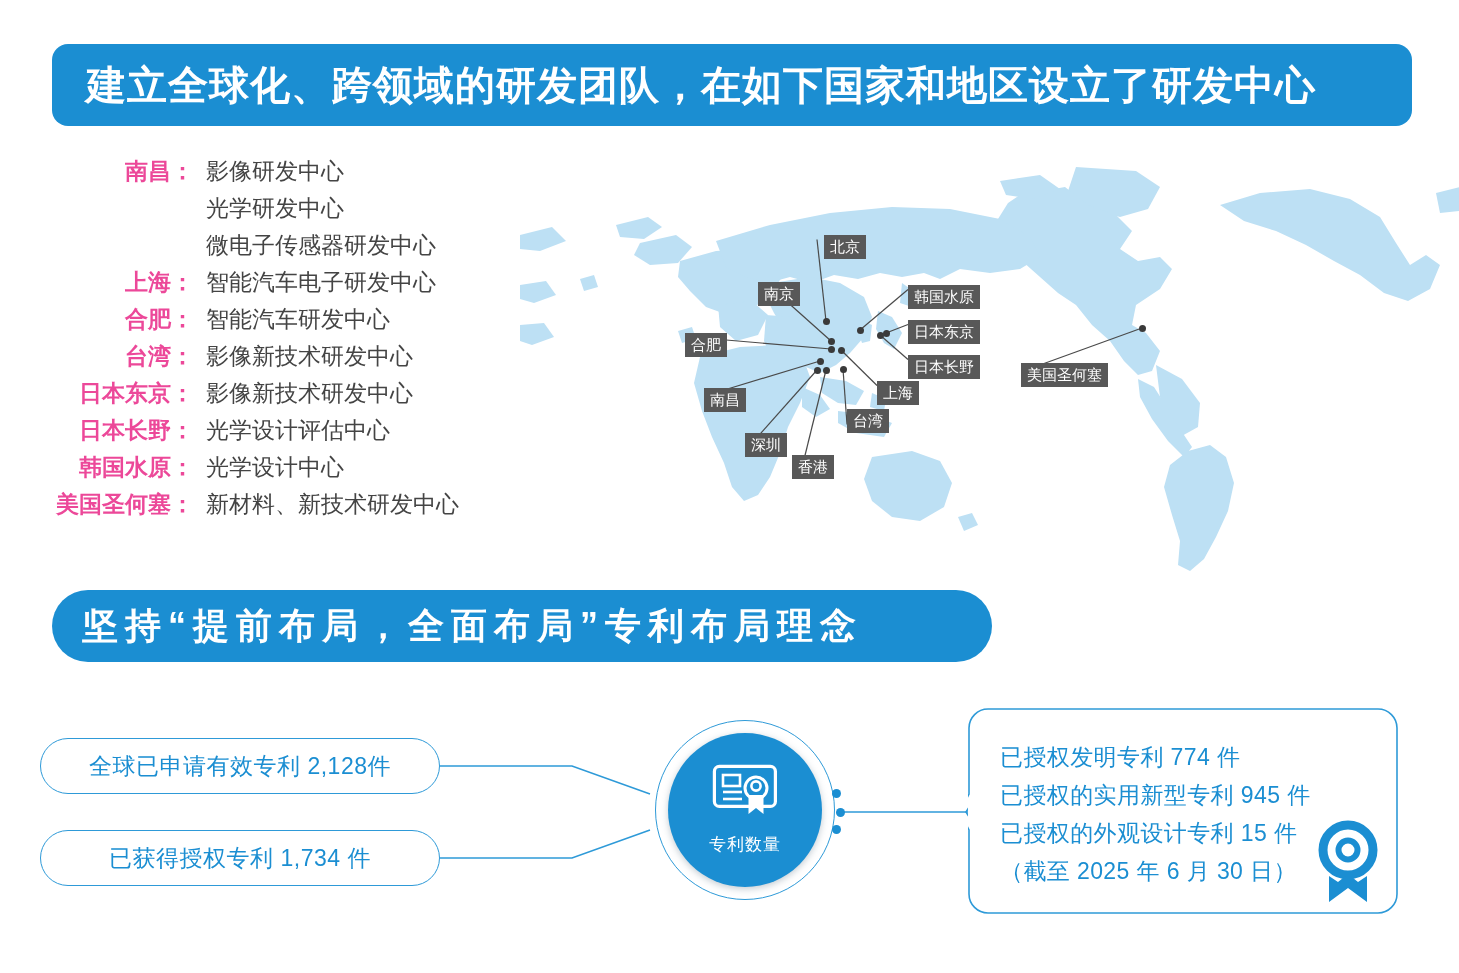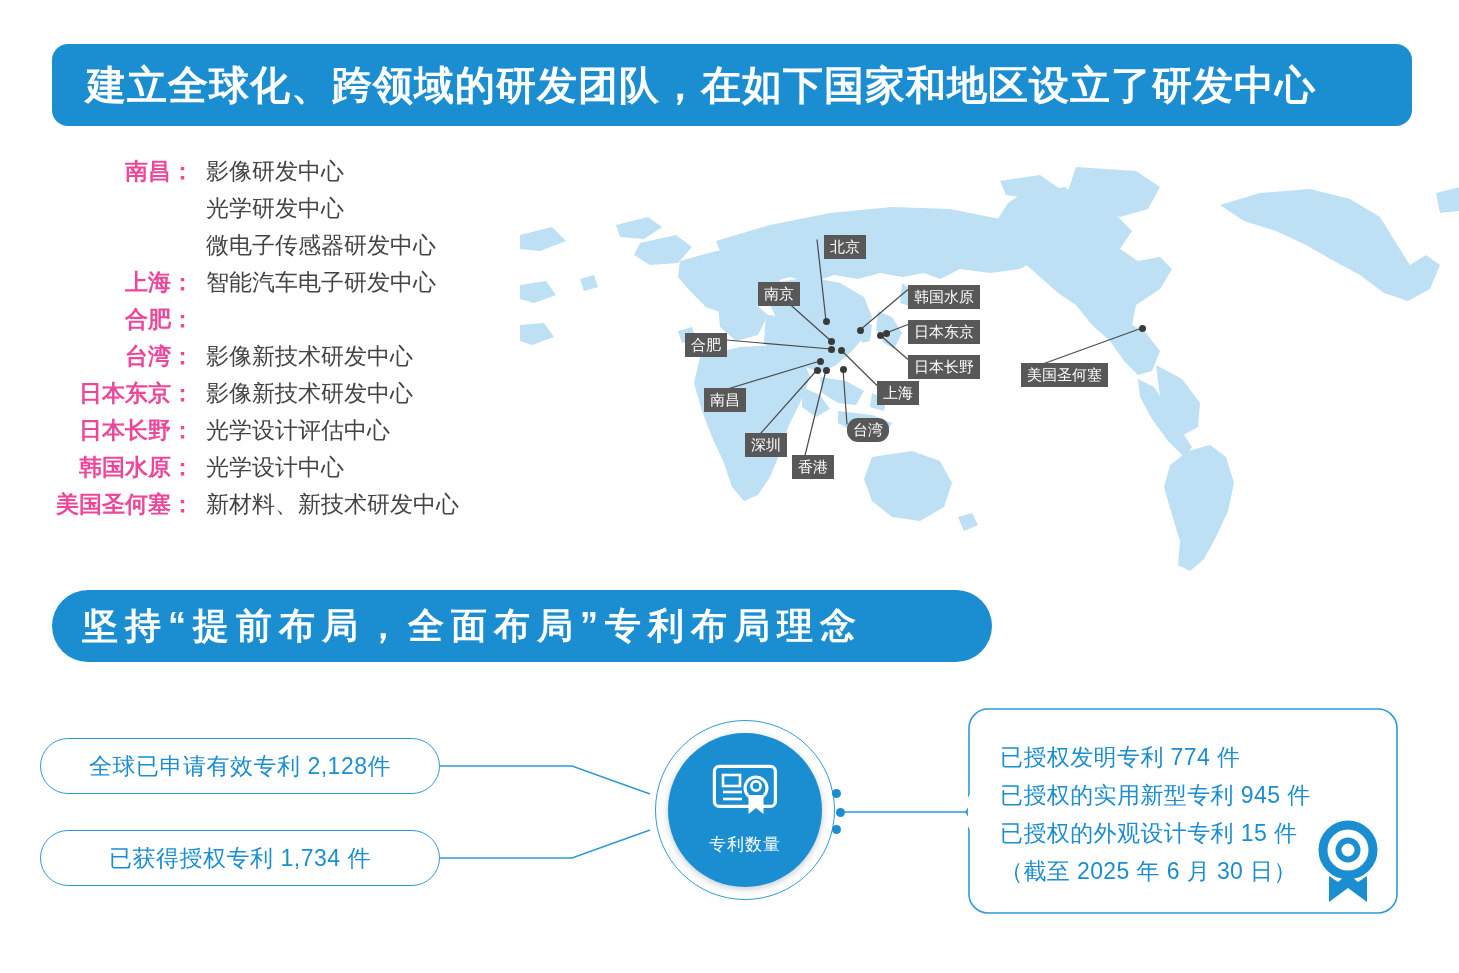--- a/index.html
+++ b/index.html
@@ -151,20 +151,21 @@
       <div class="rd-row">
         <span class="rd-city"></span>
         <span class="rd-name">微电子传感器研发中心</span>
       </div>
       <div class="rd-row">
         <span class="rd-city">上海：</span>
         <span class="rd-name">智能汽车电子研发中心</span>
       </div>
       <div class="rd-row">
         <span class="rd-city">合肥：</span>
+        <span class="rd-name">智能汽车研发中心</span>
       </div>
       <div class="rd-row">
         <span class="rd-city">台湾：</span>
         <span class="rd-name">影像新技术研发中心</span>
       </div>
       <div class="rd-row">
         <span class="rd-city">日本东京：</span>
         <span class="rd-name">影像新技术研发中心</span>
       </div>
       <div class="rd-row">
@@ -266,21 +267,21 @@
       <div class="map-label" style="left: 238px; top: 117px;">南京</div>
       <div class="map-dot" style="left: 308px; top: 173px;"></div>
       <div class="map-label" style="left: 165px; top: 168px;">合肥</div>
       <div class="map-dot" style="left: 308px; top: 181px;"></div>
       <div class="map-label" style="left: 184px; top: 223px;">南昌</div>
       <div class="map-dot" style="left: 297px; top: 193px;"></div>
       <div class="map-label" style="left: 225px; top: 268px;">深圳</div>
       <div class="map-dot" style="left: 294px; top: 202px;"></div>
       <div class="map-label" style="left: 272px; top: 290px;">香港</div>
       <div class="map-dot" style="left: 303px; top: 202px;"></div>
-      <div class="map-label" style="left: 327px; top: 253px; border-radius: 11px;">台湾</div>
+      <div class="map-label" style="left: 327px; top: 244px;">台湾</div>
       <div class="map-dot" style="left: 320px; top: 201px;"></div>
       <div class="map-label" style="left: 357px; top: 216px;">上海</div>
       <div class="map-dot" style="left: 318px; top: 182px;"></div>
       <div class="map-label" style="left: 388px; top: 120px;">韩国水原</div>
       <div class="map-dot" style="left: 337px; top: 162px;"></div>
       <div class="map-label" style="left: 388px; top: 155px;">日本东京</div>
       <div class="map-dot" style="left: 363px; top: 165px;"></div>
       <div class="map-label" style="left: 388px; top: 190px;">日本长野</div>
       <div class="map-dot" style="left: 357px; top: 167px;"></div>
       <div class="map-label" style="left: 501px; top: 198px;">美国圣何塞</div>

